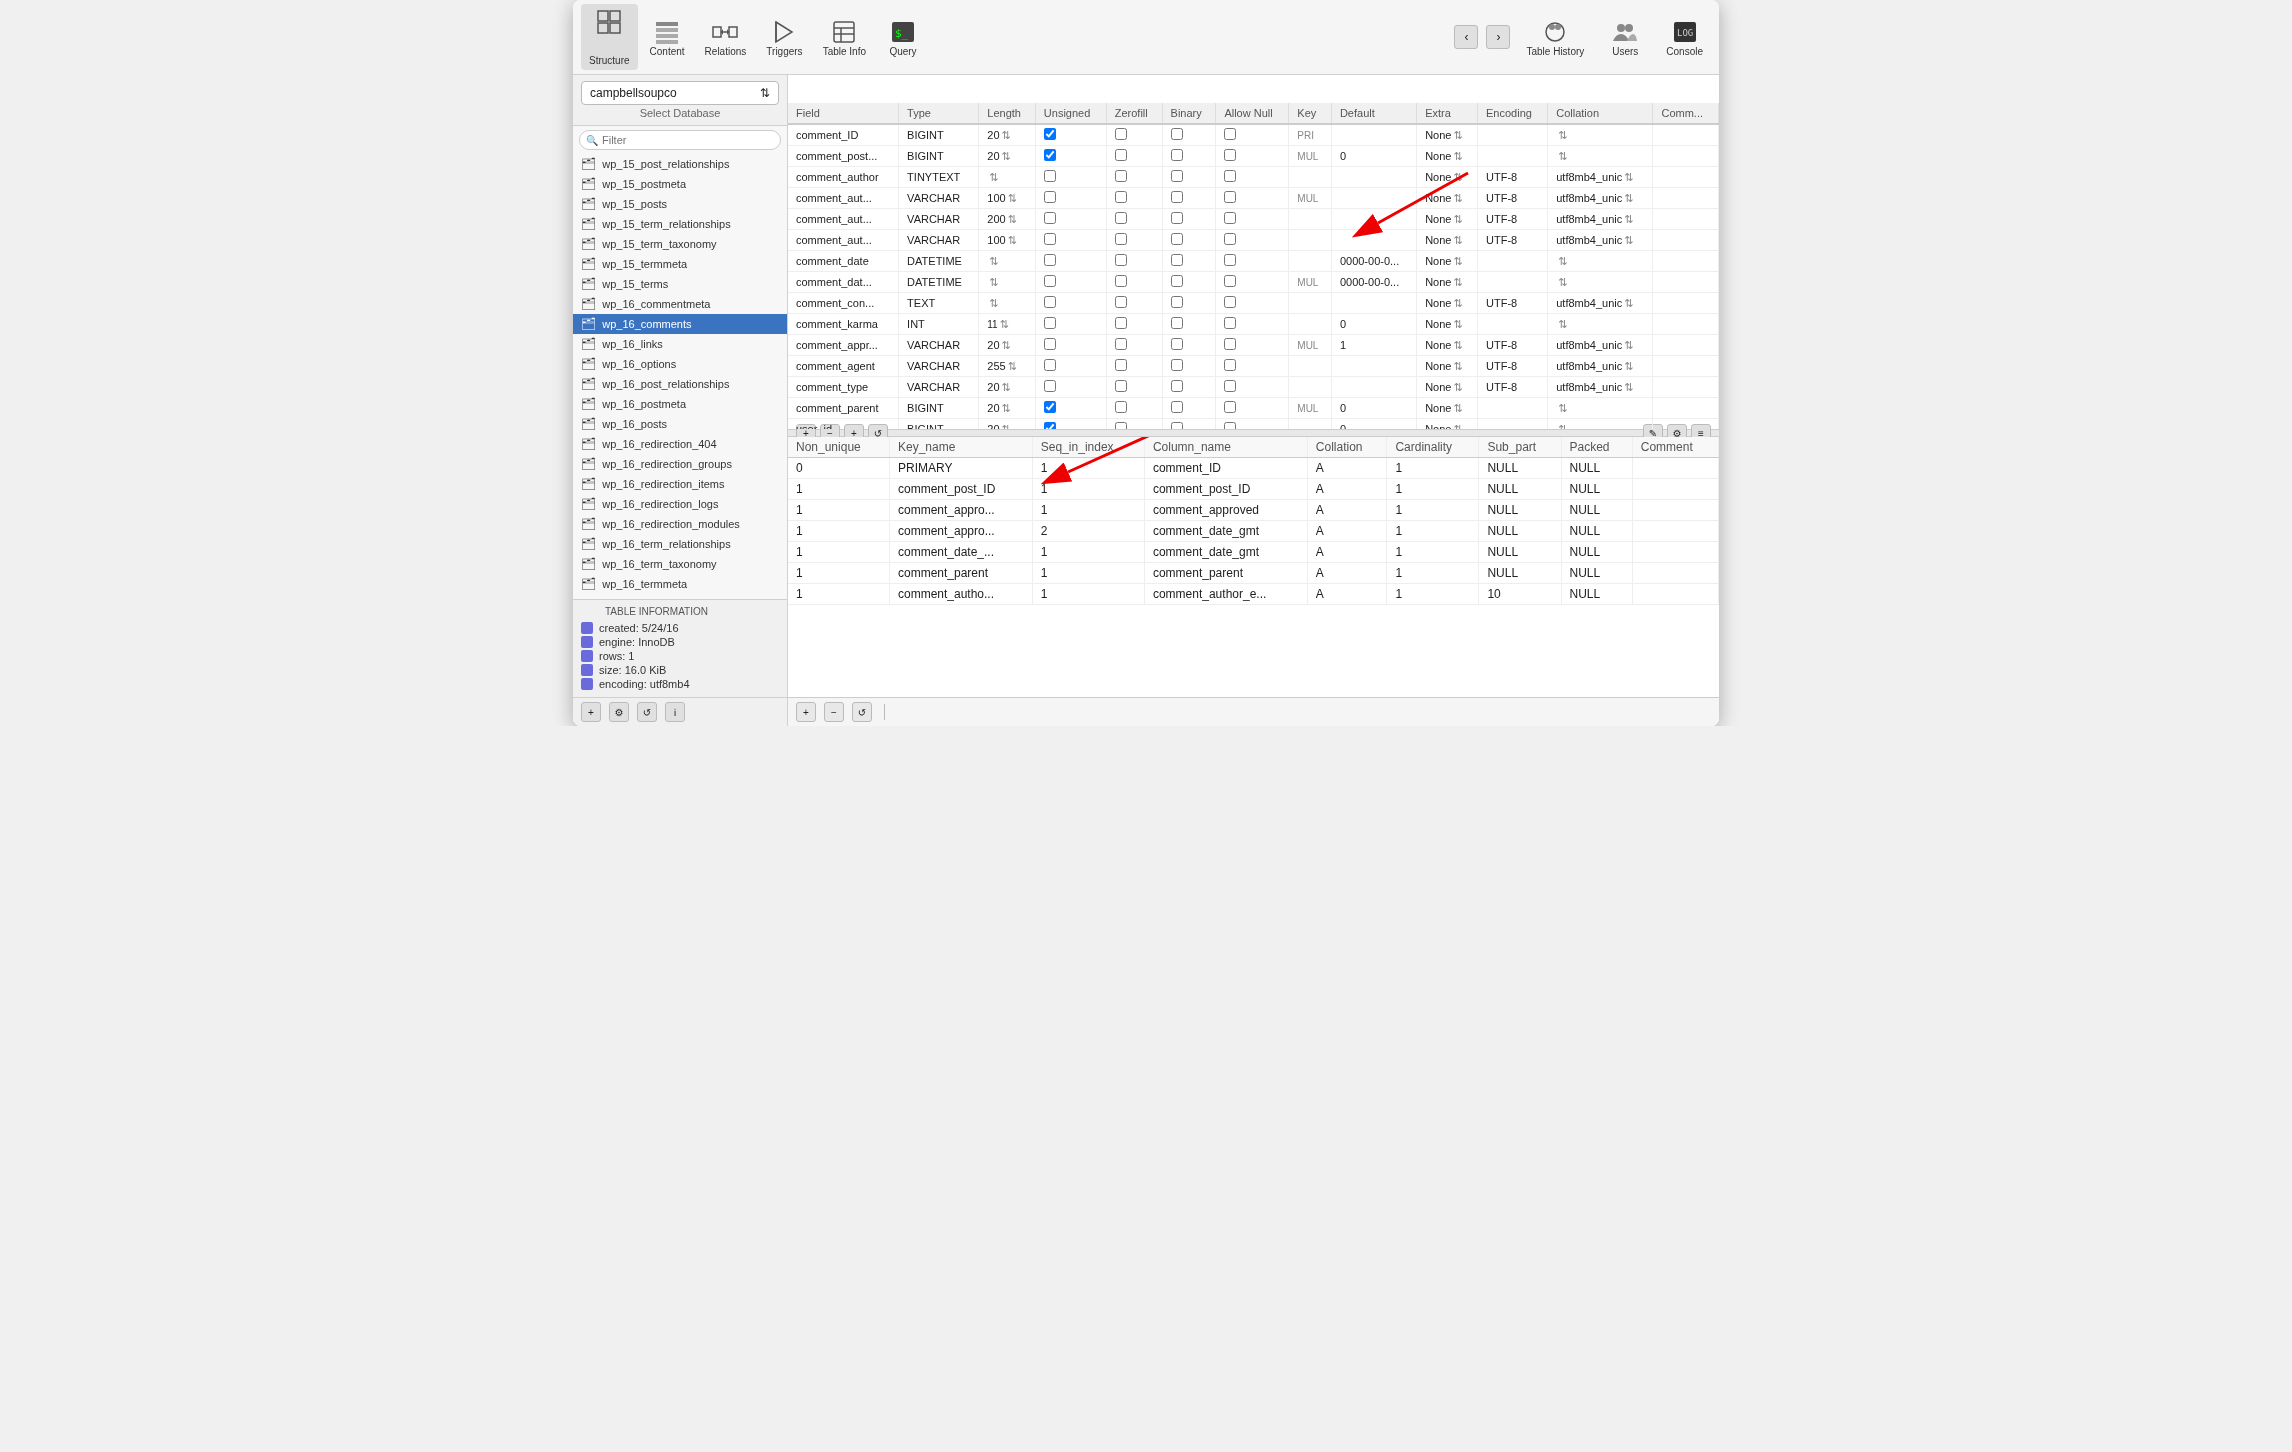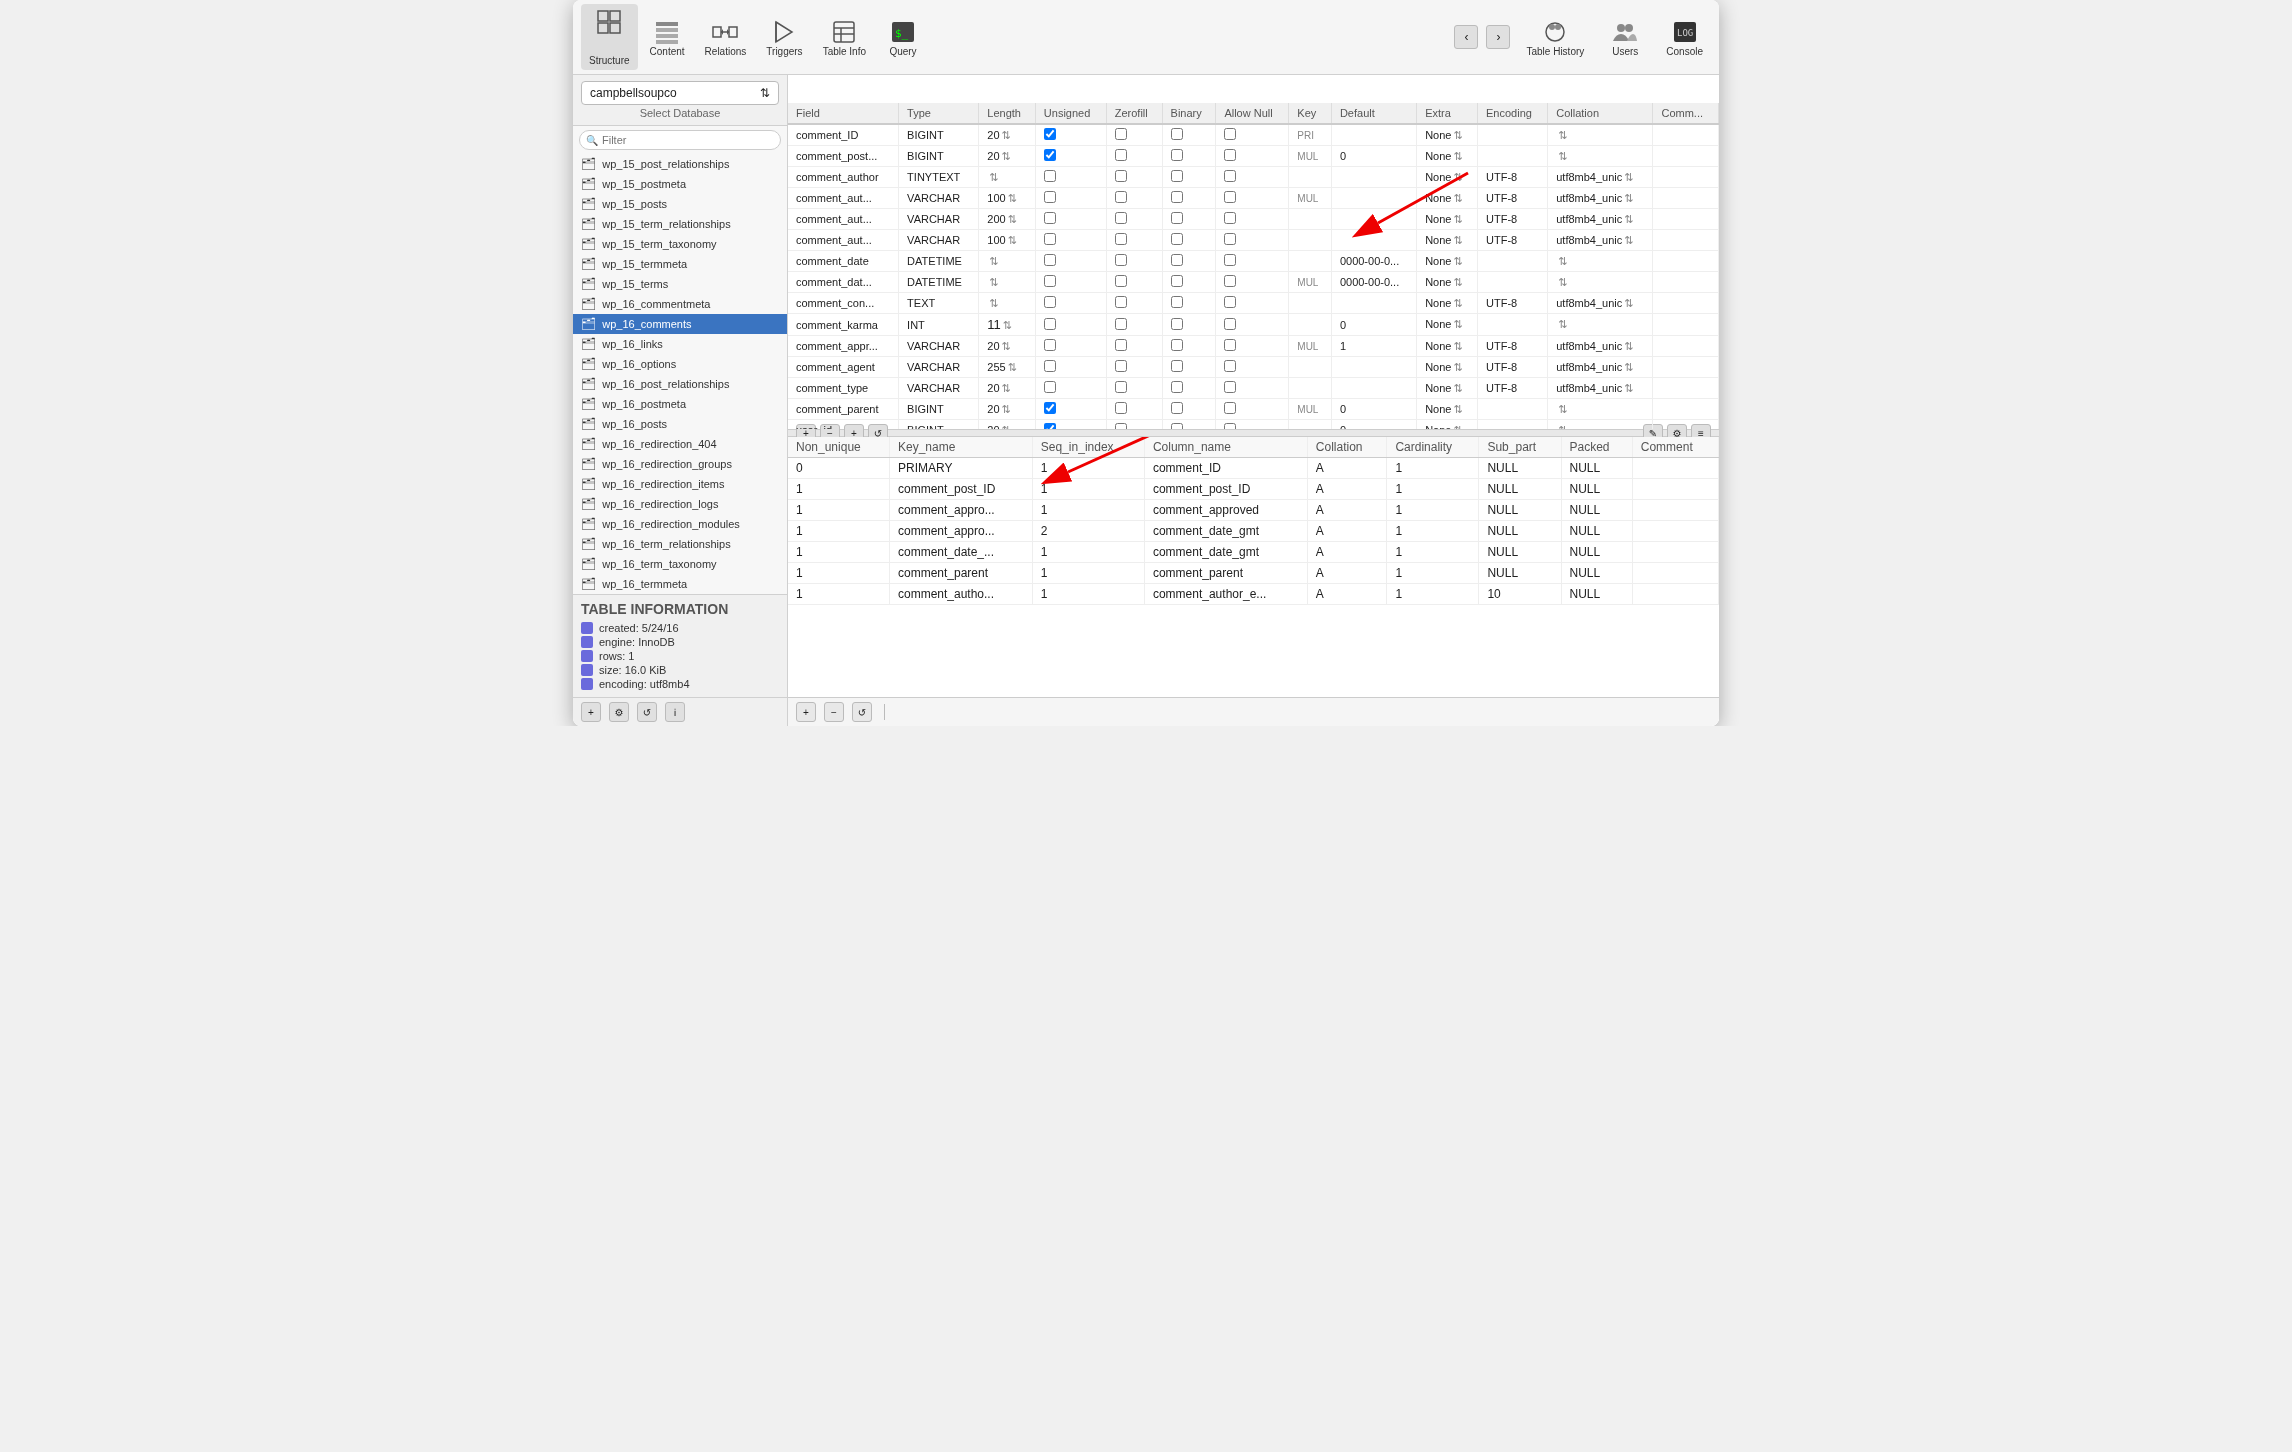--- a/index.html
+++ b/index.html
@@ -31,21 +31,21 @@
     .db-selector-label { font-size: 11px; color: #666; text-align: center; margin-top: 2px; }
     .filter-box { margin: 4px 6px; position: relative; }
     .filter-input { width: 100%; background: #fff; border: 1px solid #ccc; border-radius: 10px; padding: 3px 8px 3px 22px; font-size: 11px; color: #333; }
     .filter-icon { position: absolute; left: 7px; top: 50%; transform: translateY(-50%); color: #888; font-size: 10px; }
     .table-list { flex: 1; overflow-y: auto; }
     .table-item { padding: 3px 8px; display: flex; align-items: center; gap: 6px; cursor: pointer; font-size: 11px; color: #333; }
     .table-item.active { background: #3a74c1; color: #fff; }
     .table-item-icon { font-size: 12px; }
 
     .table-info-section { border-top: 1px solid #d0d0d0; padding: 6px 8px; background: #f0f0f0; }
-    .table-info-title { font-size: 14px; font-weight: bold; color: #555; margin-bottom: 4px; }
+    .table-info-title { font-size: 10px; font-weight: normal; color: #555; margin-bottom: 4px; margin-left: 24px; }
     .table-info-item { display: flex; align-items: center; gap: 6px; font-size: 11px; padding: 1px 0; color: #333; }
     .table-info-icon { width: 12px; height: 12px; background: #6a6adc; border-radius: 2px; flex-shrink: 0; }
     .sidebar-footer { border-top: 1px solid #d0d0d0; padding: 4px 8px; display: flex; align-items: center; gap: 8px; background: #f0f0f0; }
     .sidebar-footer-btn { background: #e0e0e0; border: 1px solid #bbb; border-radius: 3px; width: 20px; height: 20px; display: flex; align-items: center; justify-content: center; cursor: pointer; font-size: 10px; }
 
     .content-area { flex: 1; display: flex; flex-direction: column; overflow: hidden; background: #fff; }
 
     .data-table-container { flex: 1; overflow: auto; }
     .data-table { width: 100%; border-collapse: collapse; font-size: 11px; }
     .data-table th { background: #f0f0f0; border-bottom: 2px solid #ccc; border-right: 1px solid #ddd; padding: 4px 8px; text-align: left; font-weight: normal; color: #555; white-space: nowrap; position: sticky; top: 0; z-index: 1; }
@@ -469,21 +469,21 @@
                 <td><span class="key-badge"></span></td>
                 <td></td>
                 <td>None<span style="color:#888;margin-left:2px">⇅</span></td>
                 <td>UTF-8</td>
                 <td>utf8mb4_unic<span style="color:#888;margin-left:2px">⇅</span></td>
                 <td></td>
               </tr>
               <tr>
                 <td>comment_karma</td>
                 <td>INT</td>
-                <td><span style="font-size:13px">11</span><span style="color:#888;margin-left:2px">⇅</span></td>
+                <td><span style="font-size:10px">11</span><span style="color:#888;margin-left:2px">⇅</span></td>
                 <td><input type="checkbox" style=""></td>
                 <td><input type="checkbox" style=""></td>
                 <td><input type="checkbox" style=""></td>
                 <td><input type="checkbox" style=""></td>
                 <td><span class="key-badge"></span></td>
                 <td>0</td>
                 <td>None<span style="color:#888;margin-left:2px">⇅</span></td>
                 <td></td>
                 <td><span style="color:#888;margin-left:2px">⇅</span></td>
                 <td></td>

